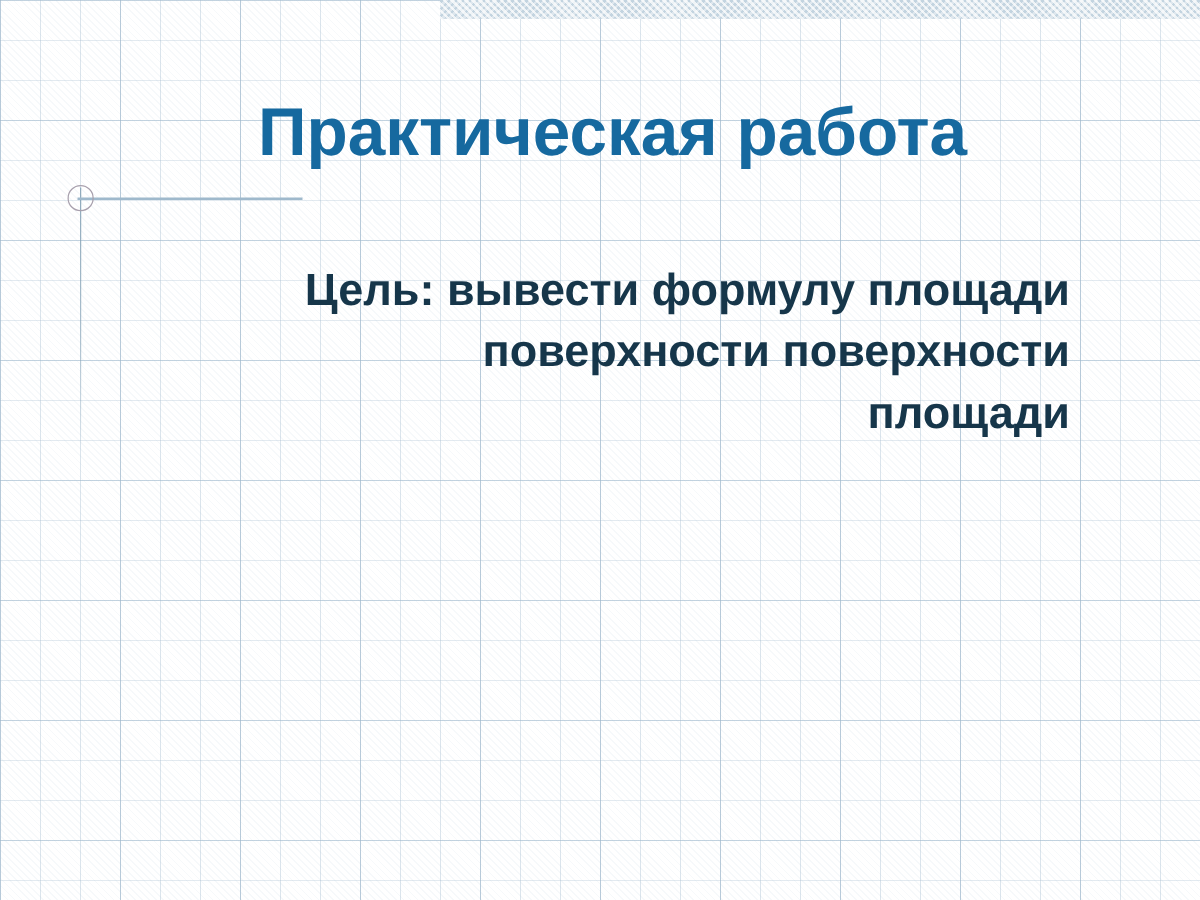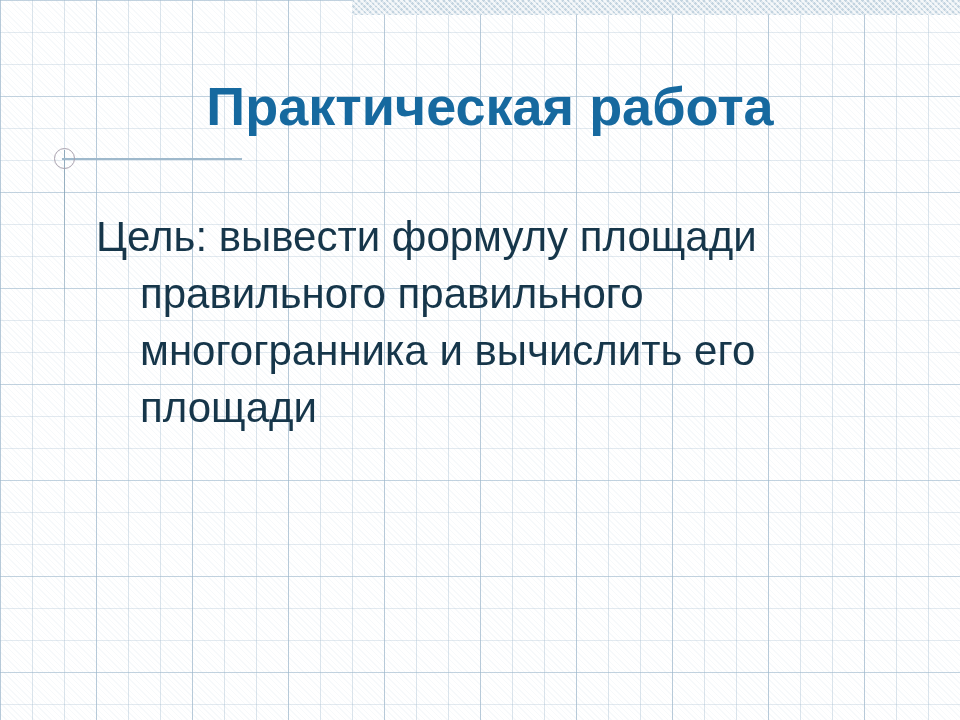--- a/index.html
+++ b/index.html
@@ -129,25 +129,26 @@
     white-space: nowrap;
   }
 
   
   .body-block {
     position: absolute;
     left: 96px;
     top: 208px;
     width: 760px;
     z-index: 5;
-    font-size: 42px;
-    font-weight: normal;
+    font-size: 36px;
+    font-weight: bold;
     line-height: 1.36;
     color: #16364A;
     text-indent: 0;
+    text-align: right;
   }
 
   .body-line {
     white-space: nowrap;
   }
   .body-line.indented {
     padding-left: 44px;
   }
 </style>
 </head>
@@ -161,18 +162,17 @@
   <div class="top-band"></div>
 
   <div class="deco-vline"></div>
   <div class="deco-rule"></div>
   <div class="deco-circle"></div>
 
   <div class="title">Практическая работа</div>
 
   <div class="body-block">
     <div class="body-line">Цель: вывести формулу площади</div>
-    <div class="body-line indented">правильного правильного</div>
-    <div class="body-line indented">многогранника и вычислить его</div>
+    <div class="body-line indented">поверхности поверхности</div>
     <div class="body-line indented">площади</div>
   </div>
 
 </div>
 
 </body></html>

